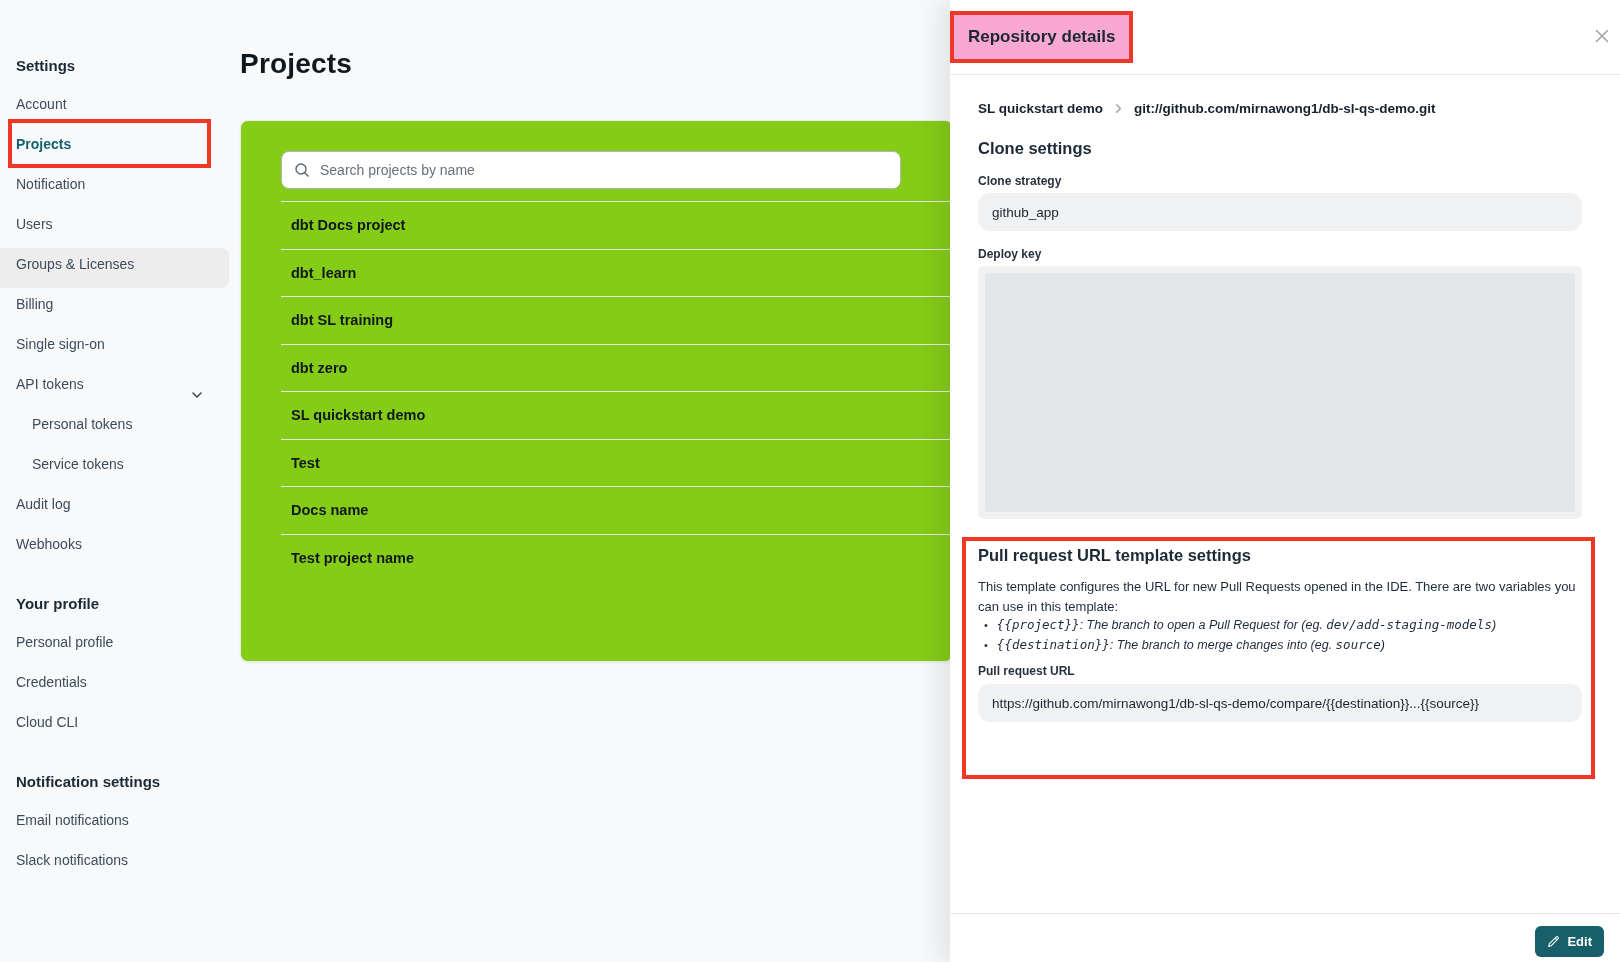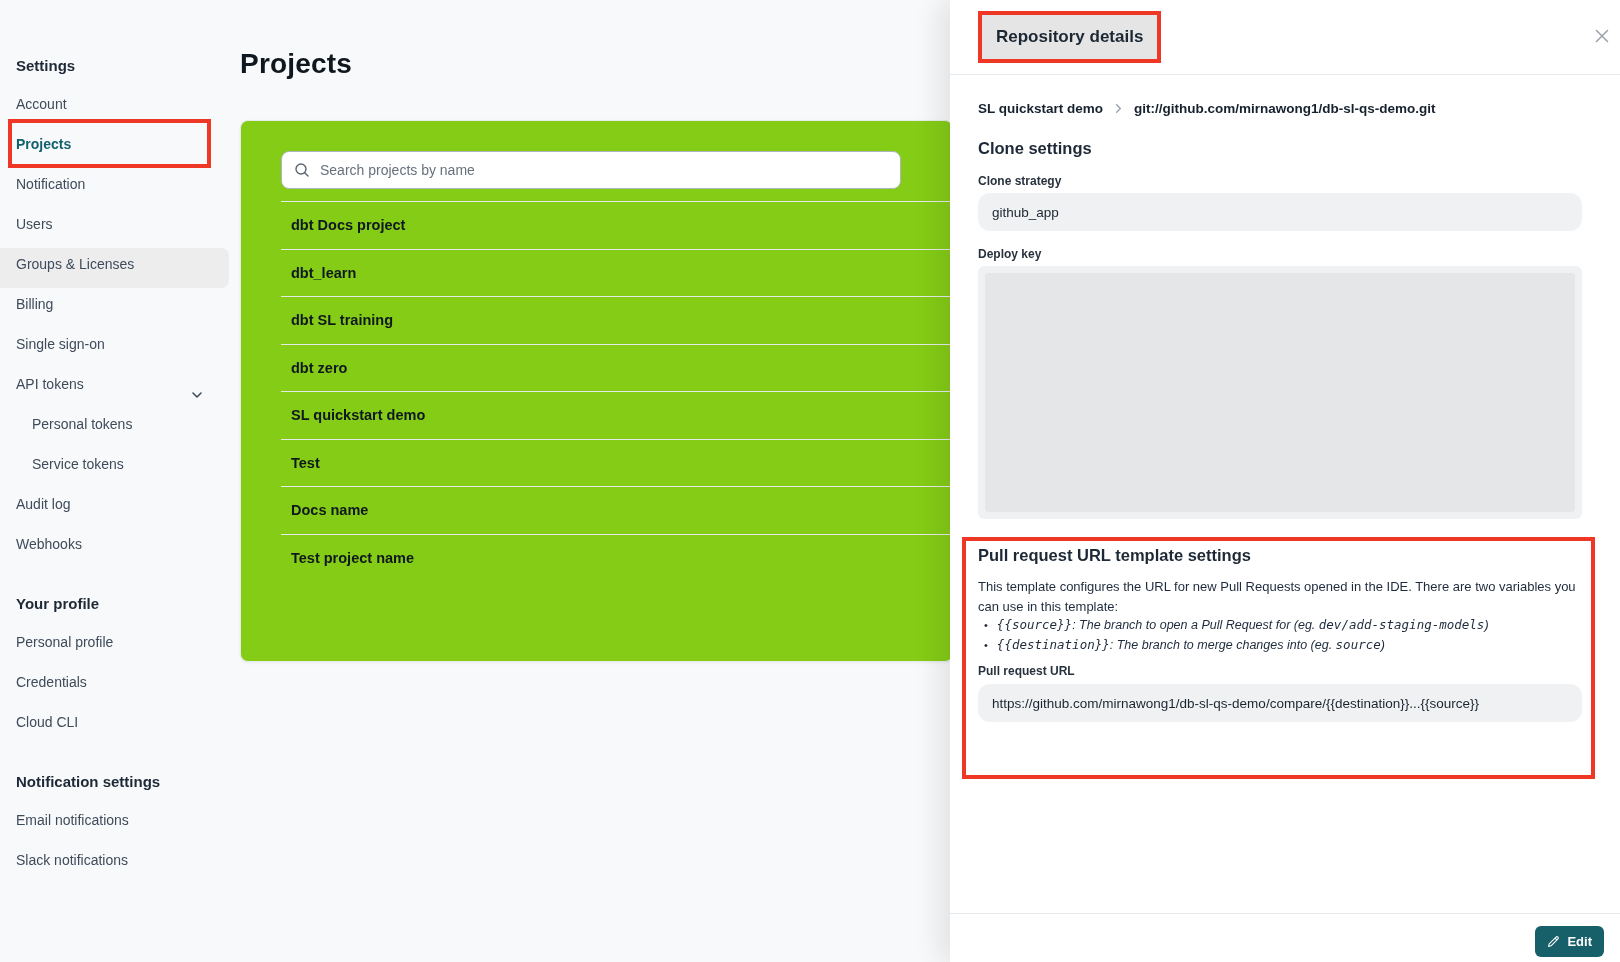--- a/index.html
+++ b/index.html
@@ -34,21 +34,21 @@
   .search-wrap input { border:none; outline:none; flex:1; font-size:14px; color:#1b2530;
     font-family:"Liberation Sans","DejaVu Sans",sans-serif; background:transparent; }
   .search-wrap input::placeholder { color:#67717c; }
   .rows { position:absolute; left:40px; top:80px; right:0; }
   .row { height:47.5px; border-top:1px solid #e6e8ea; display:flex; align-items:center;
     padding-left:10px; font-size:14.5px; font-weight:700; color:#10181f; cursor:pointer; }
 
   
   .panel { position:absolute; left:950px; top:0; width:670px; height:962px; background:#ffffff;
     box-shadow:-10px 0 26px rgba(16,24,31,.10); z-index:2; }
-  .panel-title-box { position:absolute; left:28px; top:11px; border:4px solid #ee3724; padding:12px 14px; background:#e5e5e5; }
+  .panel-title-box { position:absolute; left:0; top:11px; border:4px solid #ee3724; padding:12px 14px; background:#f9a8d4; }
   .panel-title { font-size:17px; font-weight:700; color:#1b2733; white-space:nowrap; }
   .panel-close { position:absolute; left:640px; top:24px; width:24px; height:24px; cursor:pointer; display:flex; align-items:center; justify-content:center; }
   .panel-hdiv { position:absolute; left:0; top:74px; width:670px; height:1px; background:#e6e8ea; }
 
   .breadcrumb { position:absolute; left:28px; top:101px; display:flex; align-items:center; font-size:13.5px; font-weight:700; color:#16212e; }
   .bc-sep { margin:0 10px; display:flex; align-items:center; }
 
   .section-heading { font-size:16.5px; font-weight:700; color:#1d2936; }
   .clone-heading { position:absolute; left:28px; top:139px; }
   .field-label { font-size:12px; font-weight:700; color:#28323e; }
@@ -168,21 +168,21 @@
   <div class="field-label deploy-label">Deploy key</div>
   <div class="deploy-box">
     <div class="deploy-inner"></div>
   </div>
 
   <div class="pr-redbox"></div>
   <h2 class="section-heading pr-heading">Pull request URL template settings</h2>
   <p class="pr-desc">This template configures the URL for new Pull Requests opened in the IDE. There are two variables you can use in this template:</p>
   <ul class="pr-bullets">
     <li>
-      <span><span class="mono">{{source}}</span><span>: The branch to open a Pull Request for (eg. </span><span class="mono">dev/add-staging-models</span><span>)</span></span>
+      <span><span class="mono">{{project}}</span><span>: The branch to open a Pull Request for (eg. </span><span class="mono">dev/add-staging-models</span><span>)</span></span>
     </li>
     <li>
       <span><span class="mono">{{destination}}</span><span>: The branch to merge changes into (eg. </span><span class="mono">source</span><span>)</span></span>
     </li>
   </ul>
   <div class="field-label pr-url-label">Pull request URL</div>
   <input class="ro-input pr-url-input" readonly="" value="https://github.com/mirnawong1/db-sl-qs-demo/compare/{{destination}}...{{source}}" style="">
 
   <div class="panel-fdiv"></div>
   <button class="edit-btn">

